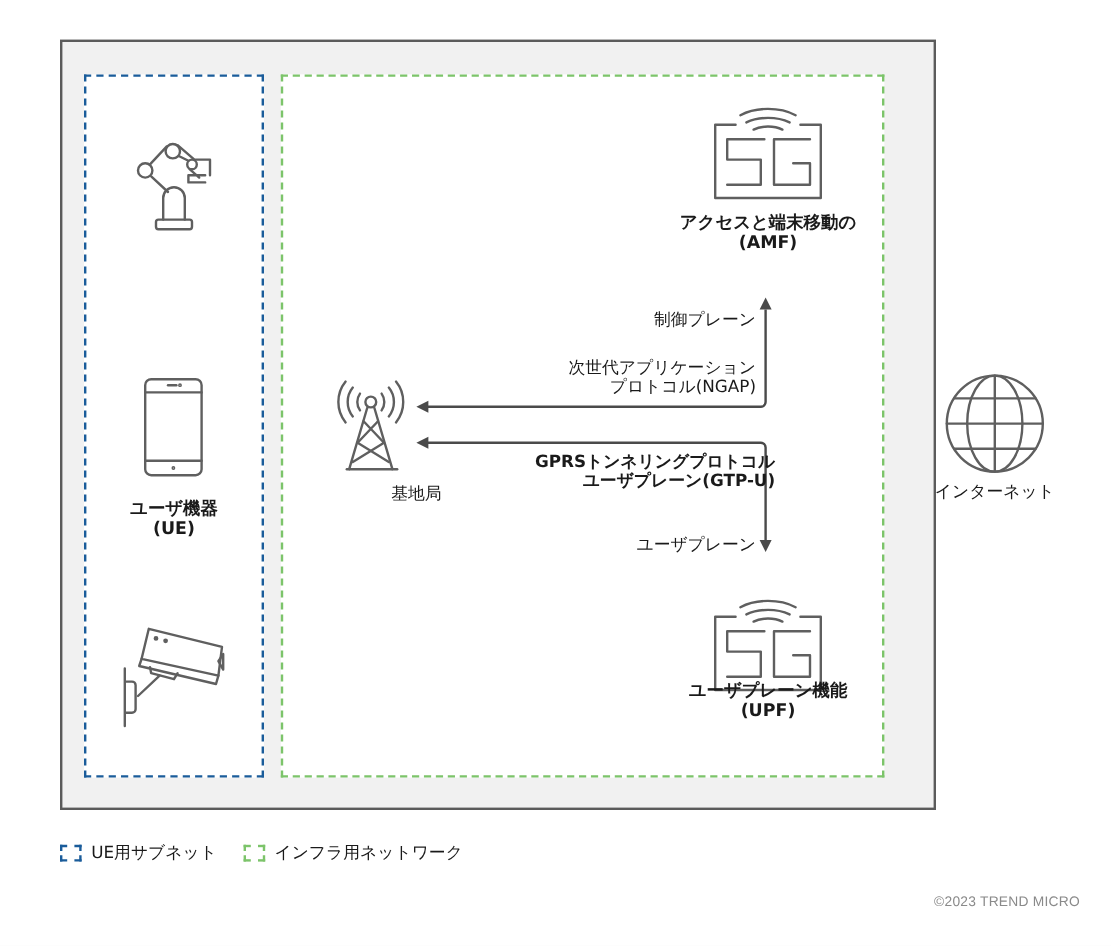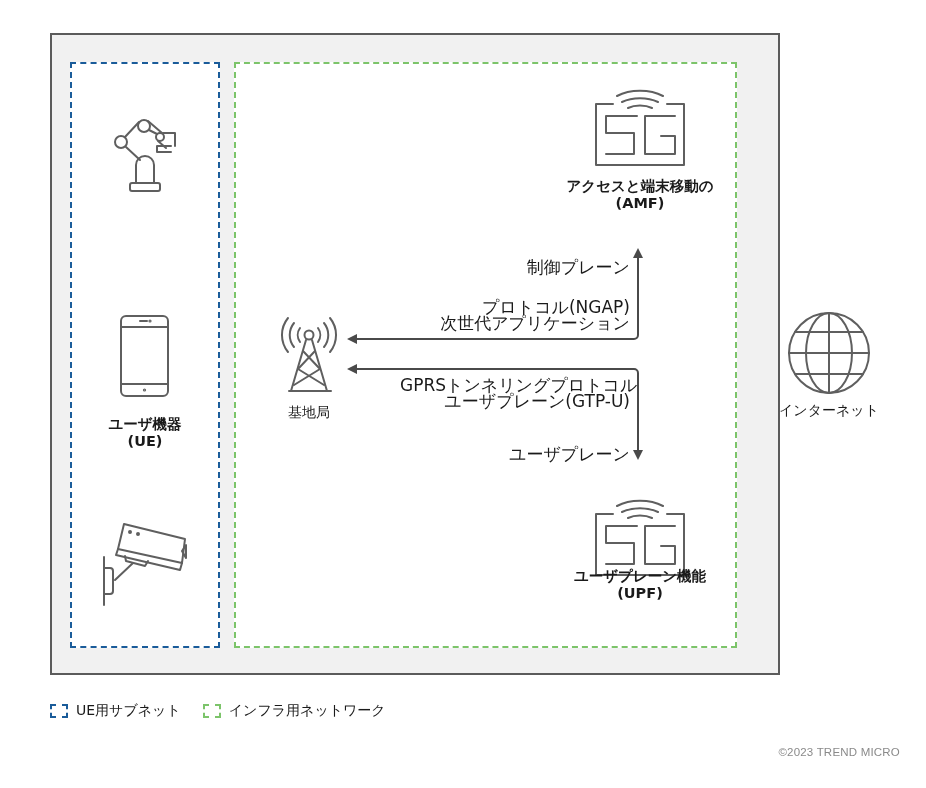--- a/index.html
+++ b/index.html
@@ -7,21 +7,21 @@
            font-family: "DejaVu Sans", "Liberation Sans", sans-serif; color: #1a1a1a; }
     .frame { position: absolute; left: 50px; top: 33px; width: 730px; height: 642px;
              background: #f1f1f1; border: 2px solid #5b5b5b; box-sizing: border-box; }
     .zone { position: absolute; background: #ffffff; box-sizing: border-box; }
     .zone-ue { left: 70px; top: 62px; width: 150px; height: 586px; border: 2px dashed #1a5c9a; }
     .zone-infra { left: 234px; top: 62px; width: 503px; height: 586px; border: 2px dashed #7cc46a; }
     svg.overlay { position: absolute; left: 0; top: 0; width: 926px; height: 788px; pointer-events: none; }
     .lbl { position: absolute; font-size: 14px; line-height: 17px; text-align: center; white-space: nowrap; }
     .lbl.bold { font-weight: bold; font-size: 14.5px; }
     .lbl.right { text-align: right; }
-    .lbl.small { font-size: 17px; line-height: 16px; }
+    .lbl.small { font-size: 14px; line-height: 16px; }
     .legend { position: absolute; left: 50px; top: 702px; display: flex; align-items: center; font-size: 14px; }
     .legend .sw { width: 18px; height: 14px; box-sizing: border-box; margin-right: 8px; }
     .legend .sw.ue { border: 2px dashed #1a5c9a; }
     .legend .sw.infra { border: 2px dashed #7cc46a; margin-left: 22px; }
     .copyright { position: absolute; right: 26px; top: 746px; font-size: 11.5px; color: #8a8a8a;
                  font-family: "Liberation Sans", sans-serif; letter-spacing: 0.2px; }
   </style>
 </head>
 <body>
 
@@ -102,42 +102,42 @@
     <path d="M638 248 L633 258 L643 258 Z"></path>
     <path d="M638 460 L633 450 L643 450 Z"></path>
   </g>
 </svg>
 
 <div class="lbl bold" style="left:75px; top:406px; width:140px;margin-top:10px;">
   <div>ユーザ機器</div>
   <div>(UE)</div>
 </div>
 
-<div class="lbl" style="left:269px; top:404px; width:80px;">基地局</div>
+<div class="lbl" style="left:288px; top:404px; width:80px;text-align:right;">基地局</div>
 
 <div class="lbl bold" style="left:540px; top:178px; width:200px;">
   <div>アクセスと端末移動の</div>
   <div>(AMF)</div>
 </div>
 
 <div class="lbl bold" style="left:540px; top:568px; width:200px;">
   <div>ユーザプレーン機能</div>
   <div>(UPF)</div>
 </div>
 
 <div class="lbl" style="left:766px; top:402px; width:126px;">インターネット</div>
 
 <div class="lbl small right" style="left:460px; top:259px; width:170px;">制御プレーン</div>
 
 <div class="lbl small right" style="left:420px; top:299px; width:210px;">
+  <div>次世代アプリケーション</div>
   <div>プロトコル(NGAP)</div>
-  <div>次世代アプリケーション</div>
 </div>
 
-<div class="lbl small right" style="left:400px; top:377px; width:230px;">
+<div class="lbl small right" style="left:416px; top:377px; width:230px;font-weight:bold;">
   <div>GPRSトンネリングプロトコル</div>
   <div>ユーザプレーン(GTP-U)</div>
 </div>
 
 <div class="lbl small right" style="left:460px; top:446px; width:170px;">ユーザプレーン</div>
 
 <div class="legend">
   <span class="sw ue"></span>
   <span>UE用サブネット</span>
   <span class="sw infra"></span>

